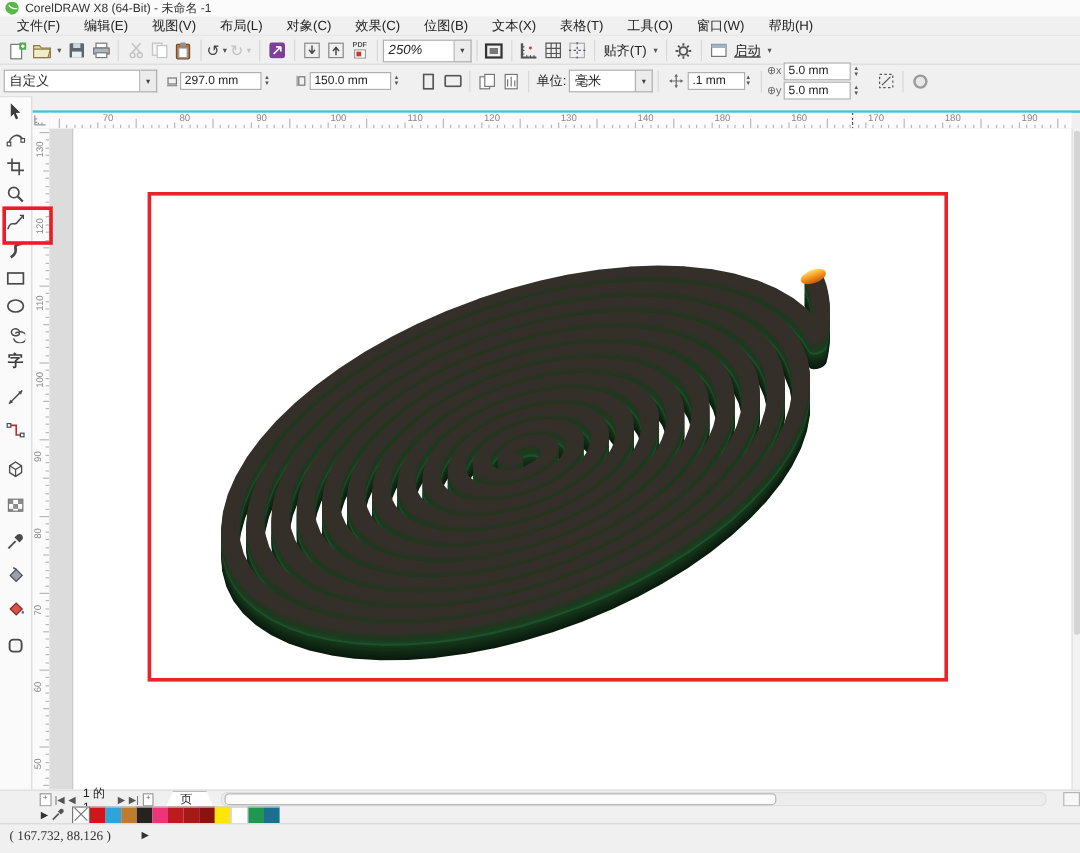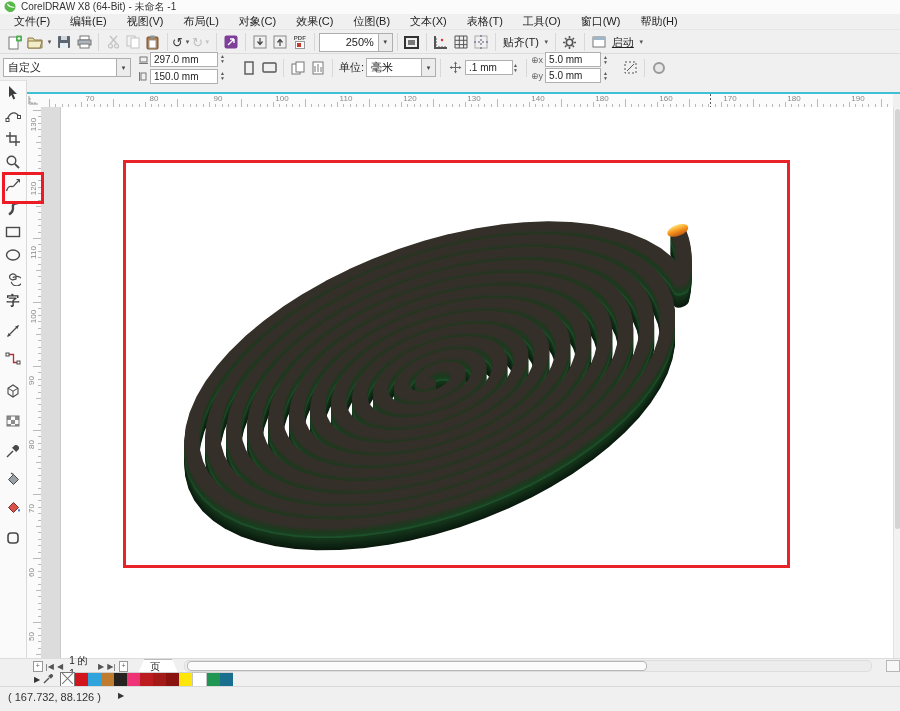--- a/index.html
+++ b/index.html
@@ -193,21 +193,21 @@
         </svg>
     </div>
     <div class="ticon" style="flex-direction:column;">
       <span style="font-size:6px;font-weight:bold;color:#555;">PDF</span>
       <svg width="10" height="8" viewBox="0 0 10 8">
           <rect x="0.5" y="0.5" width="9" height="7" fill="#fff" stroke="#999"></rect>
           <rect x="2" y="2" width="4" height="4" fill="#c23b2e"></rect>
         </svg>
     </div>
     <div class="sep"></div>
-    <div class="combo" style="width:50px;justify-content:flex-end;">
+    <div class="combo" style="width:50px;justify-content:flex-start;font-style:italic;">
       <span>250%</span>
     </div>
     <div class="combodd">▾</div>
     <div class="sep"></div>
     <div class="ticon">
       <svg width="15" height="13" viewBox="0 0 15 13">
           <rect x="1" y="1" width="13" height="11" fill="none" stroke="#333" stroke-width="2"></rect>
           <rect x="4" y="4" width="7" height="5" fill="#777"></rect>
         </svg>
     </div>
@@ -251,21 +251,21 @@
     </div>
     <span style="padding:0 3px;text-decoration:underline;">启动</span>
     <span class="dd">▾</span>
   </div>
 
   <div class="propbar">
     <div class="combo" style="width:104px;justify-content:space-between;">
       <span>自定义</span>
     </div>
     <div class="combodd">▾</div>
-    <div style="display:flex;flex-direction:column;gap:2px;margin-left:8px;">
+    <div style="display:flex;flex-direction:row;gap:18px;margin-left:8px;">
       <div style="display:flex;align-items:center;gap:2px;">
         <svg width="9" height="9" viewBox="0 0 9 9">
             <rect x="1" y="2" width="7" height="5" fill="none" stroke="#777"></rect>
             <path d="M0 8.5 h9" stroke="#777"></path>
           </svg>
         <div class="field" style="width:60px;">
             <span>297.0 mm</span>
           </div>
         <div class="spin">
             <span>▲</span>
@@ -818,17 +818,17 @@
         <div class="swatch" style="background: rgb(163, 26, 22);"></div>
         <div class="swatch" style="background: rgb(138, 19, 16);"></div>
         <div class="swatch" style="background: rgb(255, 230, 10);"></div>
         <div class="swatch" style="background: rgb(255, 255, 255); border: 1px solid rgb(196, 196, 196);"></div>
         <div class="swatch" style="background: rgb(31, 150, 81);"></div>
         <div class="swatch" style="background: rgb(27, 111, 142);"></div>
       </div>
   </div>
 
   <div class="statusbar">
-    <span class="abs" style="left:8px;top:4px;">( 167.732, 88.126 )</span>
+    <span class="abs" style="left:8px;top:4px;font-family:Liberation Serif, serif;">( 167.732, 88.126 )</span>
     <span class="abs" style="left:118px;top:4px;font-size:8px;color:#333;">▶</span>
   </div>
 
 </div>
 
 </body></html>

